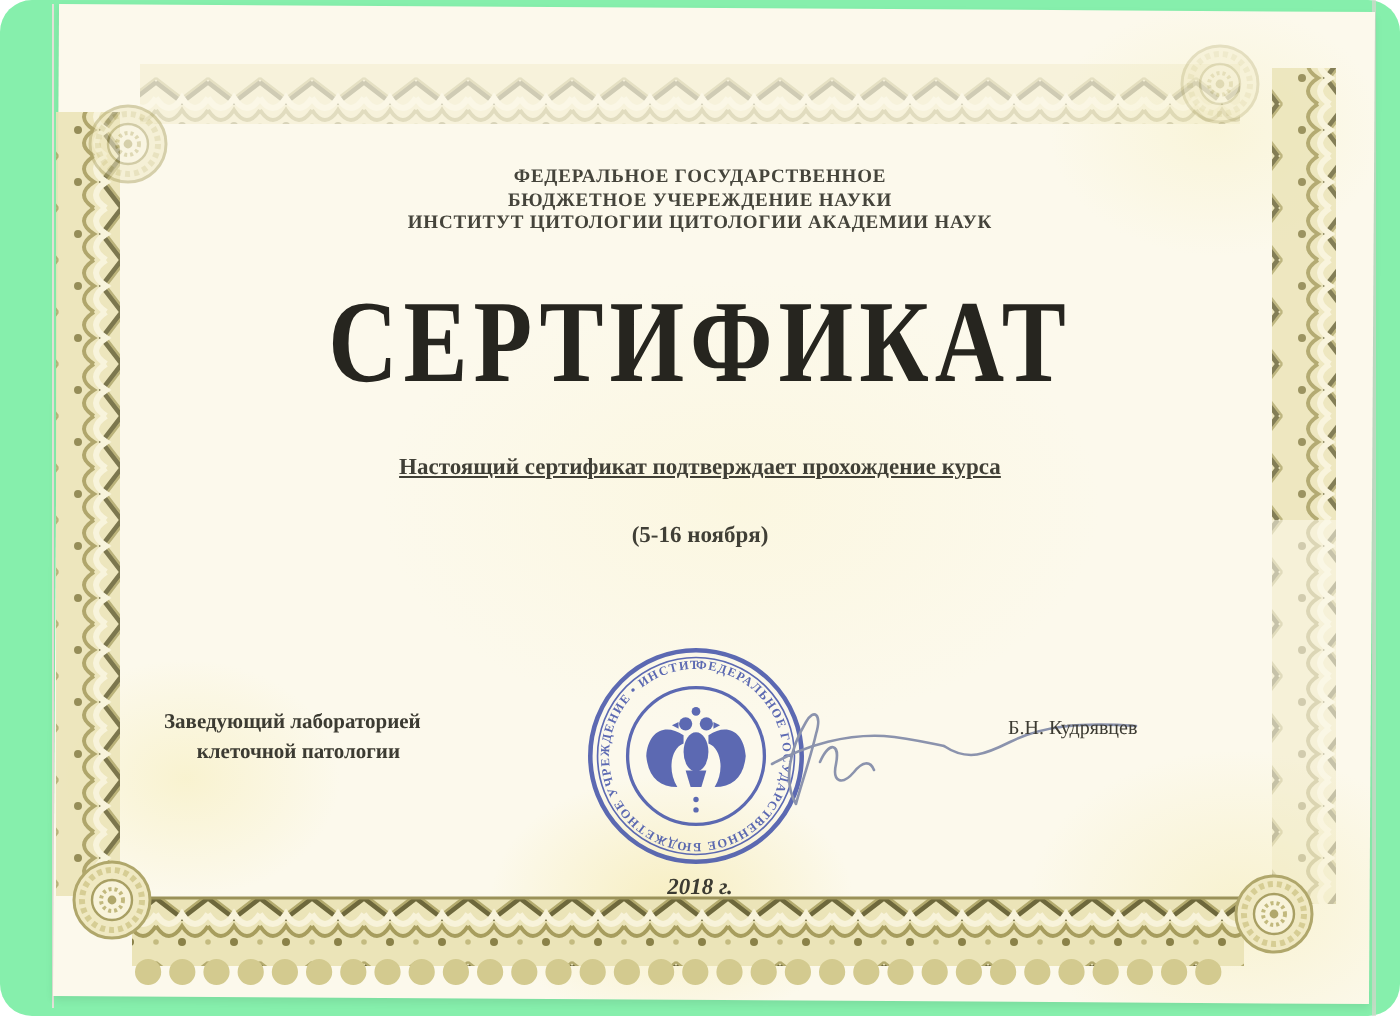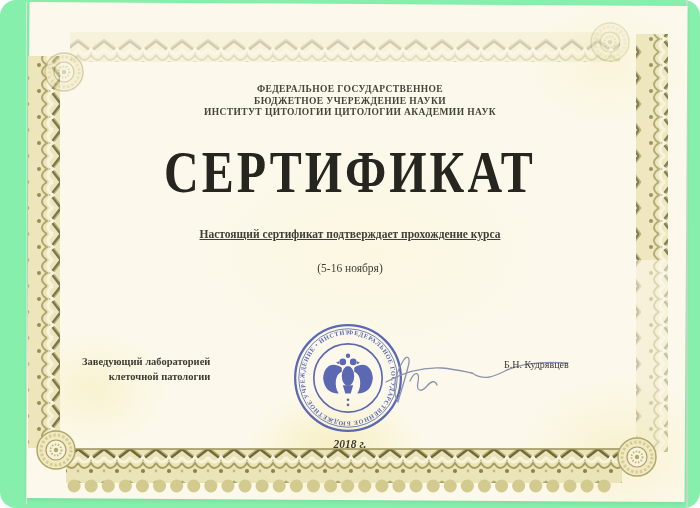--- a/index.html
+++ b/index.html
@@ -28,26 +28,26 @@
   .frame-svg{position:absolute;left:0;top:0;width:700px;height:508px;pointer-events:none;}
 
   .txt{position:absolute;left:0;width:700px;text-align:center;color:#3b3a33;}
   .header-block{top:84px;font-size:9.5px;font-weight:bold;line-height:11.5px;letter-spacing:.4px;color:#45443b;}
   .cert-title{
     top:138px;font-size:48px;font-weight:bold;letter-spacing:3px;color:#26251f;
     transform:scaleY(1.22);transform-origin:top center;
   }
   .statement{top:228px;font-size:11.5px;font-weight:bold;color:#403f36;text-decoration:underline;}
   .course{top:244px;font-size:12px;font-weight:bold;color:#3c3b32;}
-  .dates{top:262px;font-size:11.5px;font-weight:normal;color:#403f36;}
+  .dates{top:262px;font-size:11.5px;font-weight:bold;color:#403f36;}
   .recipient{top:291px;font-size:22px;font-weight:bold;letter-spacing:1.5px;color:#34332c;}
 
   .signer-role{
     position:absolute;left:82px;top:354px;font-size:10.5px;font-weight:bold;
-    line-height:15px;color:#3c3b32;text-align:right;
+    line-height:15px;color:#3c3b32;text-align:center;
   }
   .signer-role .l2{padding-left:6px;}
   .signer-name{position:absolute;left:504px;top:359px;font-size:10px;font-weight:normal;color:#3c3b32;}
 
   .stamp-svg{position:absolute;left:291px;top:321px;width:114px;height:114px;opacity:.88;}
   .sig-svg{position:absolute;left:380px;top:336px;width:200px;height:76px;}
 
   .footer-city{top:423px;font-size:11.5px;font-weight:bold;color:#3c3b32;}
   .footer-year{top:438px;font-size:11.5px;font-weight:bold;color:#3c3b32;font-style:italic;}
 </style>

